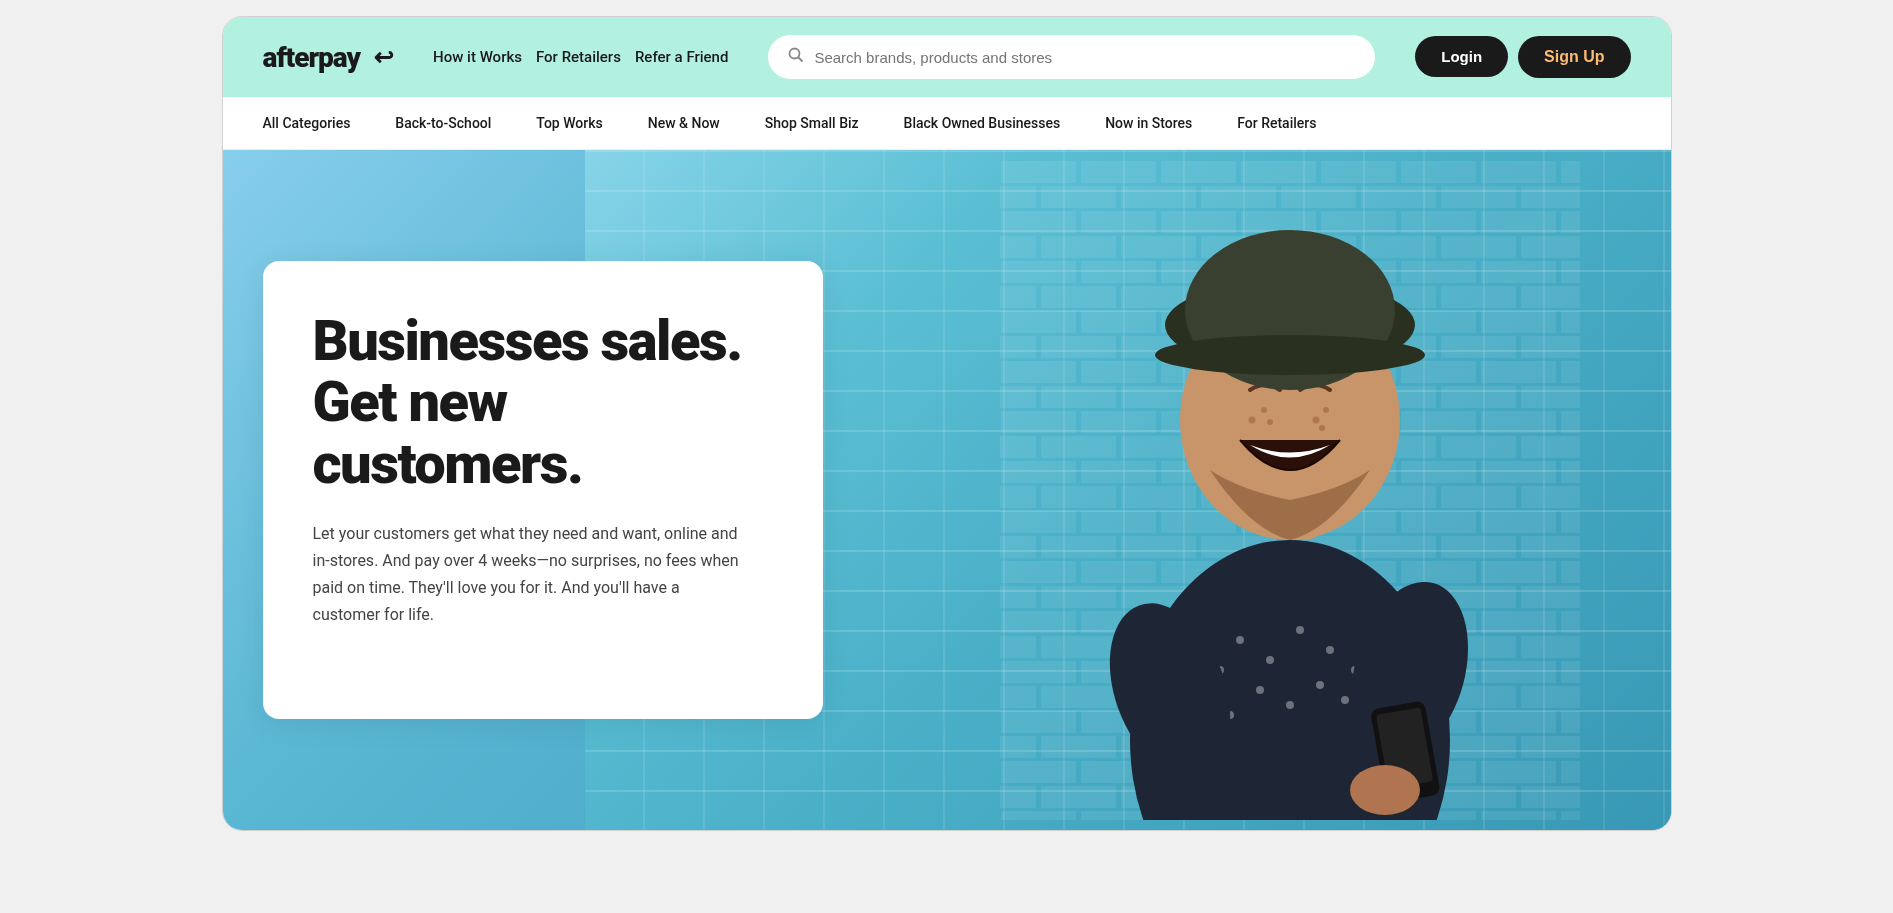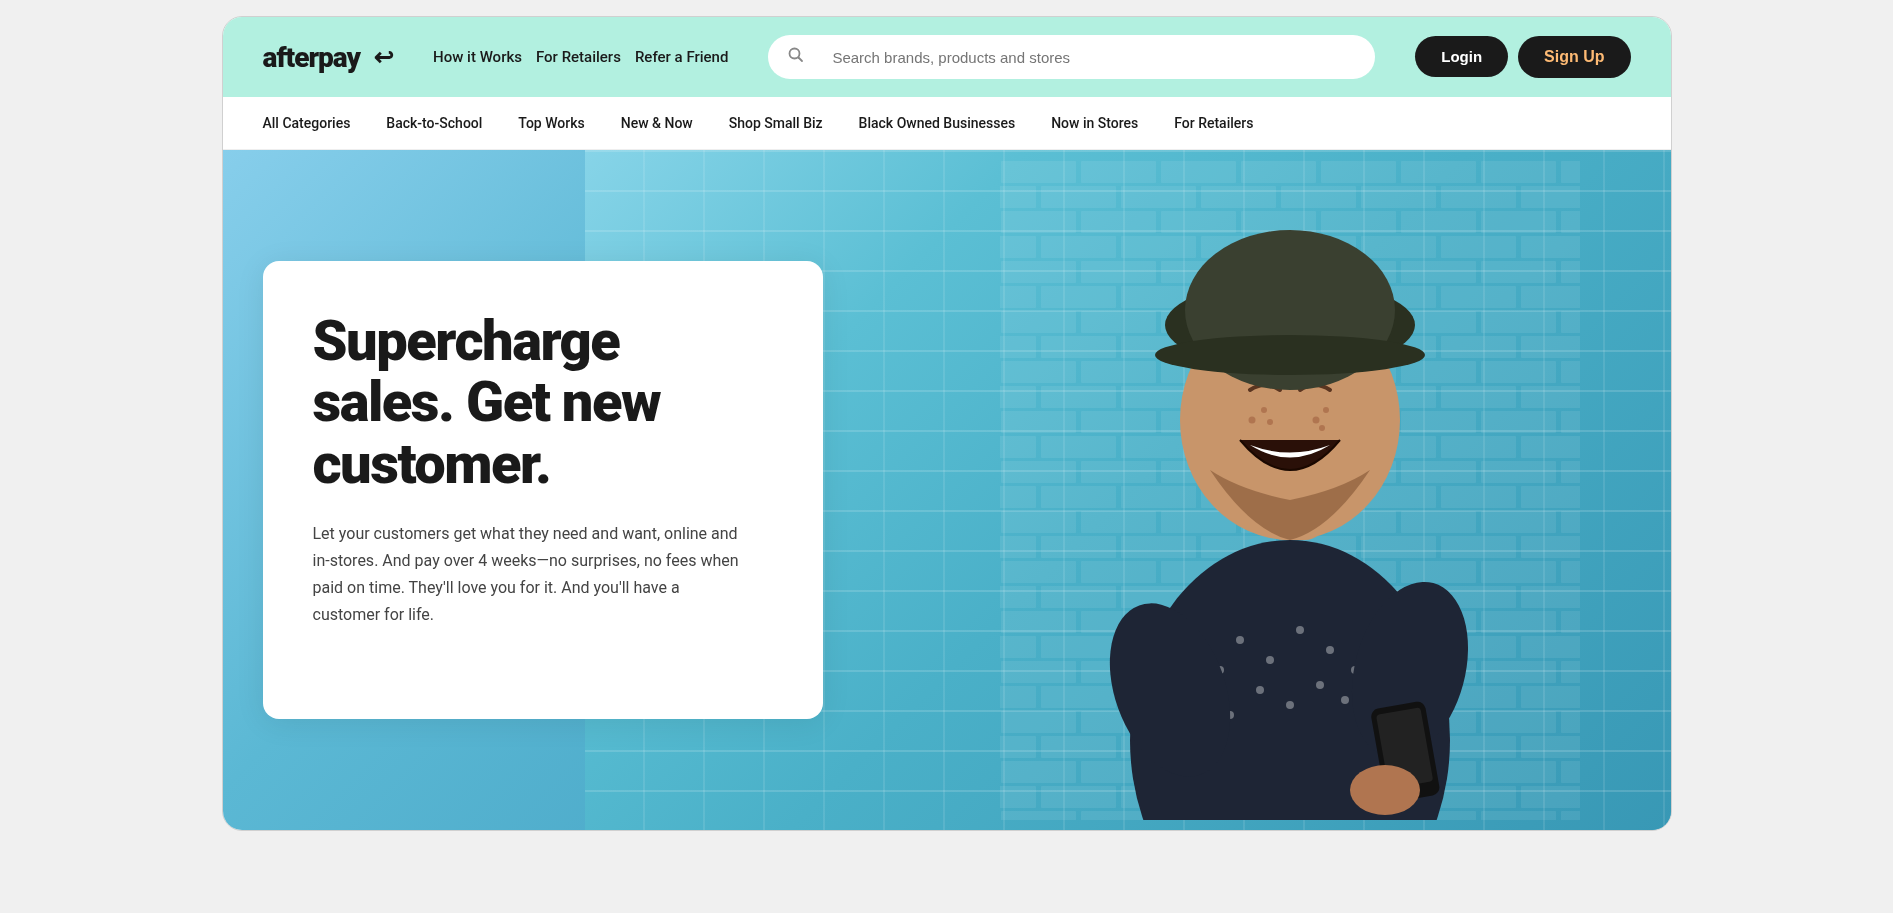--- a/index.html
+++ b/index.html
@@ -74,21 +74,21 @@
       white-space: nowrap;
     }
 
     .search-bar {
       flex: 1;
       background: white;
       border-radius: 50px;
       padding: 12px 20px;
       display: flex;
       align-items: center;
-      gap: 28px;
+      gap: 10px;
       border: none;
     }
 
     .search-icon-wrap {
       color: #888;
       font-size: 16px;
     }
 
     .search-input {
       border: none;
@@ -128,21 +128,21 @@
       cursor: pointer;
       white-space: nowrap;
     }
 
     
     .sub-nav {
       background: white;
       padding: 18px 40px;
       display: flex;
       align-items: center;
-      gap: 0;
+      gap: 9px;
       border-bottom: 1px solid #eee;
       overflow-x: auto;
     }
 
     .sub-nav-item {
       color: #1a1a1a;
       font-size: 14px;
       font-weight: 500;
       white-space: nowrap;
       cursor: pointer;
@@ -375,20 +375,20 @@
             <rect x="370" y="550" width="55" height="95" rx="8" fill="#111" transform="rotate(-10, 370, 550)"></rect>
             <rect x="375" y="556" width="45" height="75" rx="4" fill="#222" transform="rotate(-10, 370, 550)"></rect>
 
             <ellipse cx="385" cy="630" rx="35" ry="25" fill="#b07550"></ellipse>
           </svg>
         </div>
       </div>
 
       <div class="hero-content">
         <div class="hero-card">
-          <h1 class="hero-heading">Supercharge sales. Get new customer.</h1>
+          <h1 class="hero-heading">Businesses sales. Get new customers.</h1>
           <p class="hero-subtext">Let your customers get what they need and want, online and in-stores. And pay over 4 weeks—no surprises, no fees when paid on time. They'll love you for it. And you'll have a customer for life.</p>
         </div>
       </div>
     </section>
 
   </div>
 </div>
 
 </body></html>

